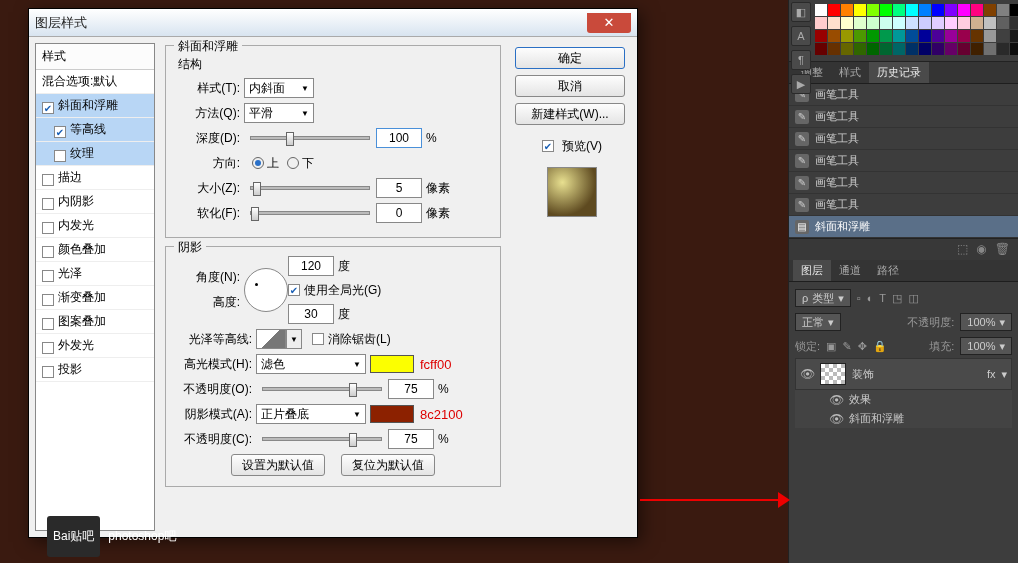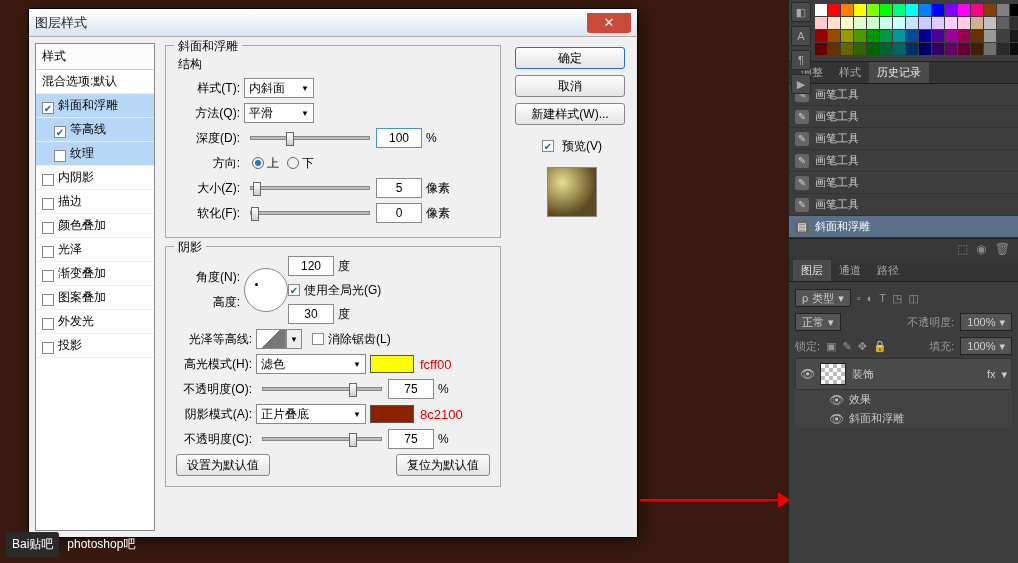--- a/index.html
+++ b/index.html
@@ -35,21 +35,21 @@
 .radio { width: 12px; height: 12px; border: 1px solid #666; border-radius: 50%; display: inline-flex; align-items: center; justify-content: center; margin: 0 3px 0 8px; }
 .radio.checked::after { content: ""; width: 6px; height: 6px; border-radius: 50%; background: #2a70c8; }
 
 .angle-circle { width: 44px; height: 44px; border: 1px solid #888; border-radius: 50%; background: #fff; position: relative; }
 .angle-dot { position: absolute; width: 3px; height: 3px; background: #000; border-radius: 50%; top: 14px; left: 10px; }
 .contour-swatch { width: 30px; height: 20px; border: 1px solid #888; background: linear-gradient(135deg,#fff 50%,#777 50%); }
 .select-arrow { width: 16px; height: 20px; border: 1px solid #888; background: #eee; display: flex; align-items: center; justify-content: center; font-size: 8px; }
 .color-swatch { width: 44px; height: 18px; border: 1px solid #555; margin-left: 4px; }
 .color-label { color: #d00; margin-left: 6px; font-size: 13px; }
 .btn { height: 22px; border: 1px solid #888; background: linear-gradient(#fdfdfd,#e4e4e4); padding: 0 10px; display: inline-flex; align-items: center; justify-content: center; border-radius: 3px; cursor: pointer; }
-.bottom-btns { display: flex; gap: 16px; justify-content: space-between; margin-top: 4px; }
+.bottom-btns { display: flex; gap: 16px; justify-content: center; margin-top: 4px; }
 
 .rightcol { width: 130px; padding: 10px 8px; }
 .rightcol .btn { width: 110px; margin-bottom: 6px; }
 .preview-swatch { width: 50px; height: 50px; margin: 10px auto; border: 1px solid #888; background: radial-gradient(circle at 30% 30%, #e8e090, #5e4a20 70%); }
 
 
 .ps-panels { position: absolute; right: 0; top: 0; width: 230px; height: 563px; background: #3d3d3d; color: #ccc; border-left: 1px solid #222; }
 .swatches { padding: 4px 4px 6px 26px; border-bottom: 1px solid #222; }
 .swatch-grid { display: grid; grid-template-columns: repeat(16, 12px); grid-auto-rows: 12px; gap: 1px; }
 .sw { width: 12px; height: 12px; }
@@ -71,21 +71,21 @@
 .eye { width: 14px; height: 14px; color: #bbb; font-size: 12px; }
 .thumb { width: 26px; height: 22px; background: repeating-conic-gradient(#bbb 0 25%, #fff 0 50%); background-size: 8px 8px; border: 1px solid #222; }
 .fx-label { margin-left: auto; color: #ccc; }
 .sublayer { padding: 2px 2px 2px 34px; display: flex; align-items: center; gap: 6px; color: #ccc; background: #434343; }
 
 .arrow { position: absolute; left: 640px; top: 490px; width: 150px; height: 20px; pointer-events: none; }
 .arrow-line { position: absolute; top: 9px; left: 0; width: 140px; height: 2px; background: #e00; }
 .arrow-head { position: absolute; right: 0; top: 2px; width: 0; height: 0; border-left: 12px solid #e00; border-top: 8px solid transparent; border-bottom: 8px solid transparent; }
 
 .watermark { position: absolute; left: 6px; bottom: 6px; color: #fff; font-size: 12px; display: flex; align-items: center; gap: 8px; }
-.watermark .logo { background: #2a2a2a; padding: 4px 6px; border-radius: 3px; }
+.watermark .logo { background: #2a2a2a; padding: 12px 6px; border-radius: 3px; margin-left: 41px; }
 </style>
 </head>
 <body>
 
 <div class="dialog">
   <div class="titlebar">
     <span class="titlebar-text">图层样式</span>
     <div class="titlebar-close">✕</div>
   </div>
   <div class="dlg-body">
@@ -103,25 +103,29 @@
           <div class="sidebar-item selected indent">
             <span class="cb">✔</span>
             <span>等高线</span>
           </div>
           <div class="sidebar-item selected indent">
             <span class="cb"></span>
             <span>纹理</span>
           </div>
           <div class="sidebar-item">
             <span class="cb"></span>
+            <span>描边</span>
+          </div>
+          <div class="sidebar-item">
+            <span class="cb"></span>
             <span>内阴影</span>
           </div>
           <div class="sidebar-item">
             <span class="cb"></span>
-            <span>描边</span>
+            <span>内发光</span>
           </div>
           <div class="sidebar-item">
             <span class="cb"></span>
             <span>颜色叠加</span>
           </div>
           <div class="sidebar-item">
             <span class="cb"></span>
             <span>光泽</span>
           </div>
           <div class="sidebar-item">

